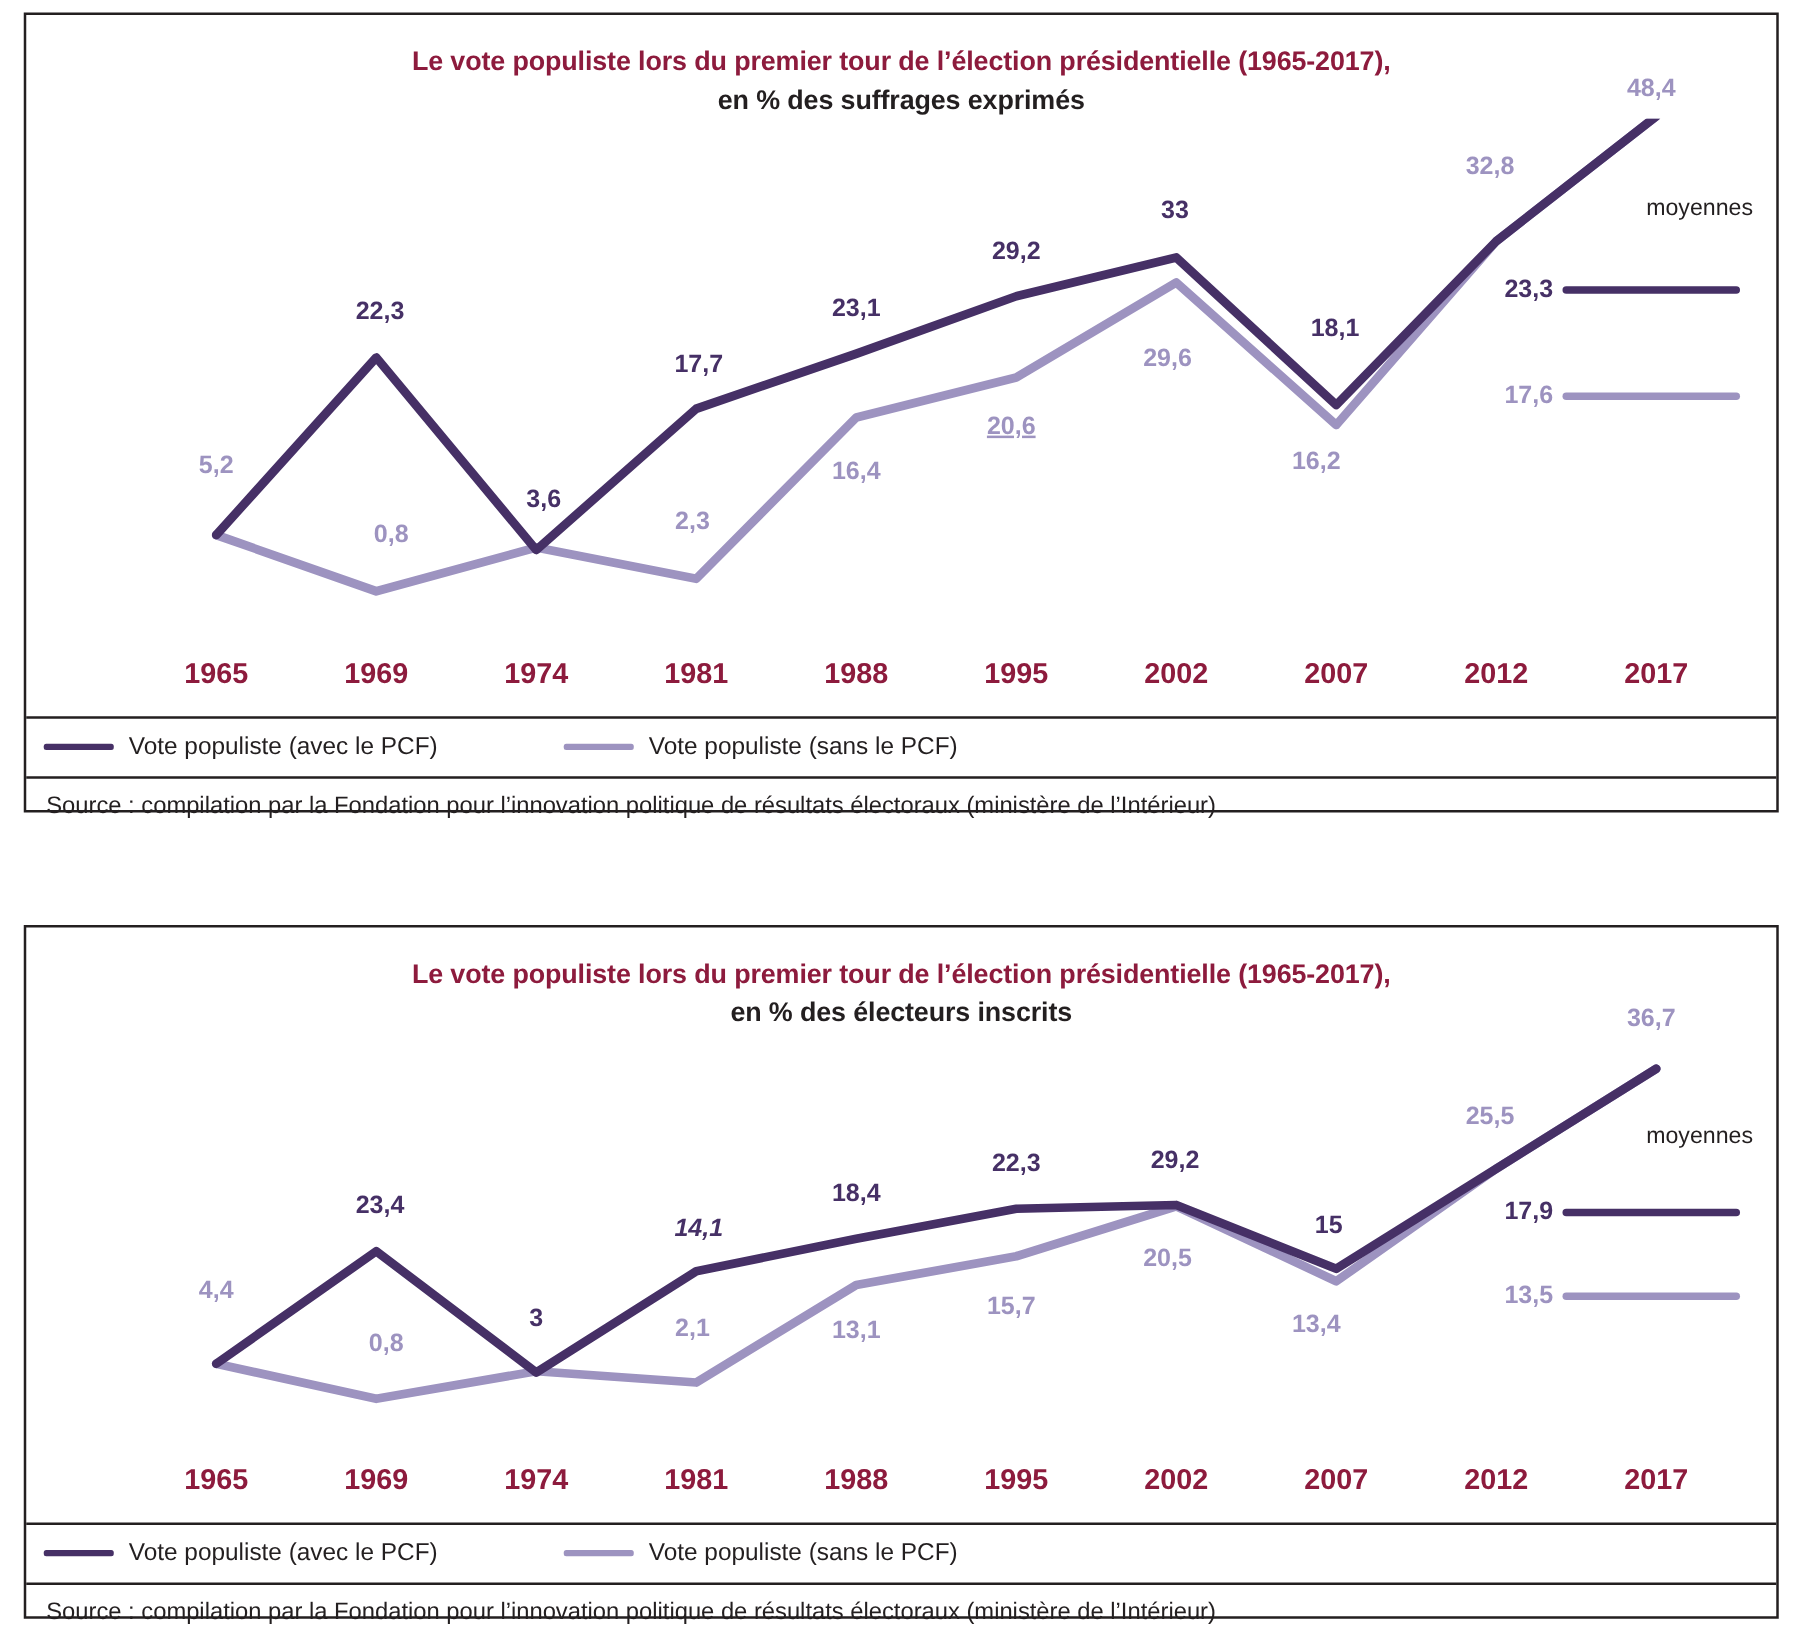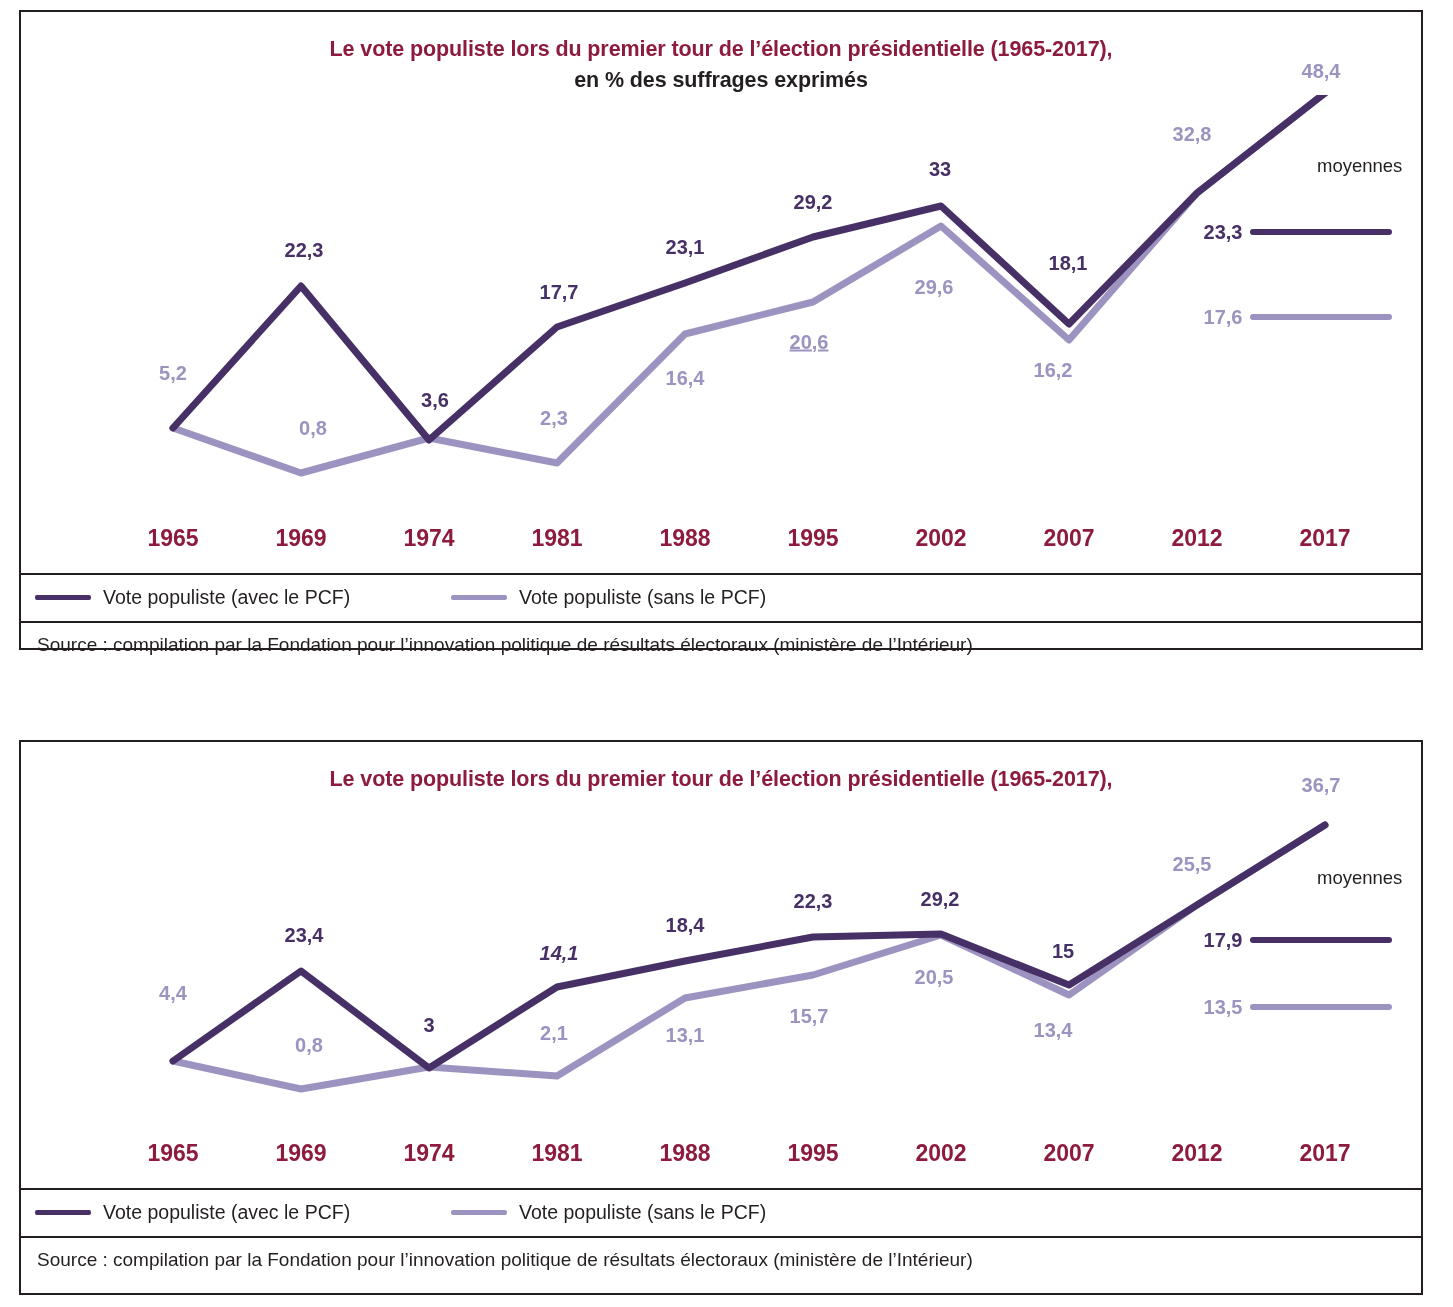--- a/index.html
+++ b/index.html
@@ -192,33 +192,34 @@
         <span class="legend-swatch light"></span>
         <span class="legend-text">Vote populiste (sans le PCF)</span>
       </div>
     </div>
 
     <div class="source-row">Source : compilation par la Fondation pour l’innovation politique de résultats électoraux (ministère de l’Intérieur)</div>
   </div>
 
   <div class="panel" id="panel-2">
     <div class="title">Le vote populiste lors du premier tour de l’élection présidentielle (1965-2017),</div>
+    <div class="subtitle">en % des électeurs inscrits</div>
 
     <div class="plot" id="plot-2">
       <svg width="1400" height="345" viewBox="0 0 1400 345">
 
         <polyline fill="none" stroke="#9d93c0" stroke-width="7" stroke-linejoin="round" stroke-linecap="round" points="152,266 280,294 408,272 536,281 664,203 792,180 920,140 1048,200 1176,110 1304,30"></polyline>
 
         <polyline fill="none" stroke="#463066" stroke-width="7" stroke-linejoin="round" stroke-linecap="round" points="152,266 280,176 408,273 536,192 664,166 792,142 920,139 1048,190 1176,110 1304,30"></polyline>
 
         <line x1="1232" y1="145" x2="1368" y2="145" stroke="#463066" stroke-width="6" stroke-linecap="round"></line>
         <line x1="1232" y1="212" x2="1368" y2="212" stroke="#9d93c0" stroke-width="6" stroke-linecap="round"></line>
       </svg>
 
-      <span class="dlabel light" style="left:152px; top:198px;">4,4</span>
+      <span class="dlabel light" style="left:152px; top:208px;">4,4</span>
       <span class="dlabel dark" style="left:283px; top:140px;">23,4</span>
       <span class="dlabel dark" style="left:408px; top:230px;">3</span>
       <span class="dlabel dark" style="left:538px; top:158px;font-style:italic;">14,1</span>
       <span class="dlabel dark" style="left:664px; top:130px;">18,4</span>
       <span class="dlabel dark" style="left:792px; top:106px;">22,3</span>
       <span class="dlabel dark" style="left:919px; top:104px;">29,2</span>
       <span class="dlabel dark" style="left:1042px; top:156px;">15</span>
       <span class="dlabel light" style="left:1171px; top:69px;">25,5</span>
       <span class="dlabel light" style="left:1300px; top:-10px;">36,7</span>
 

